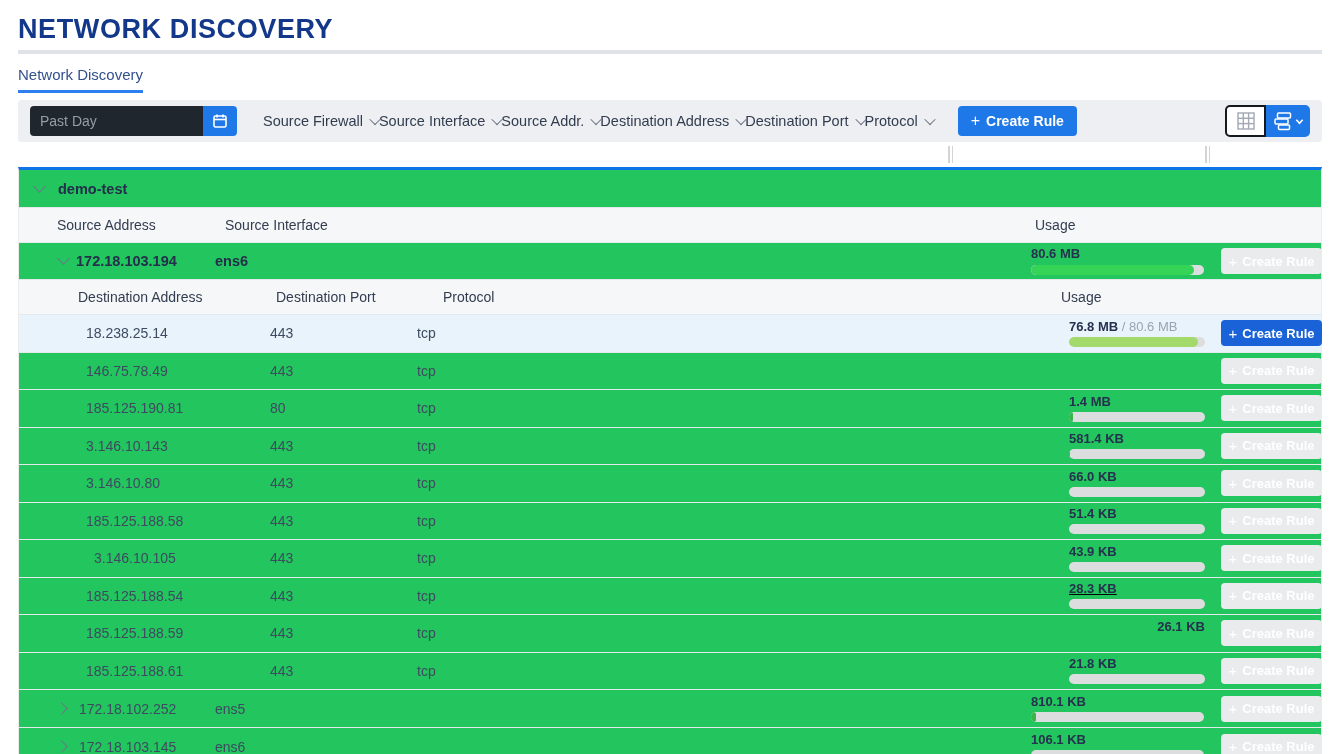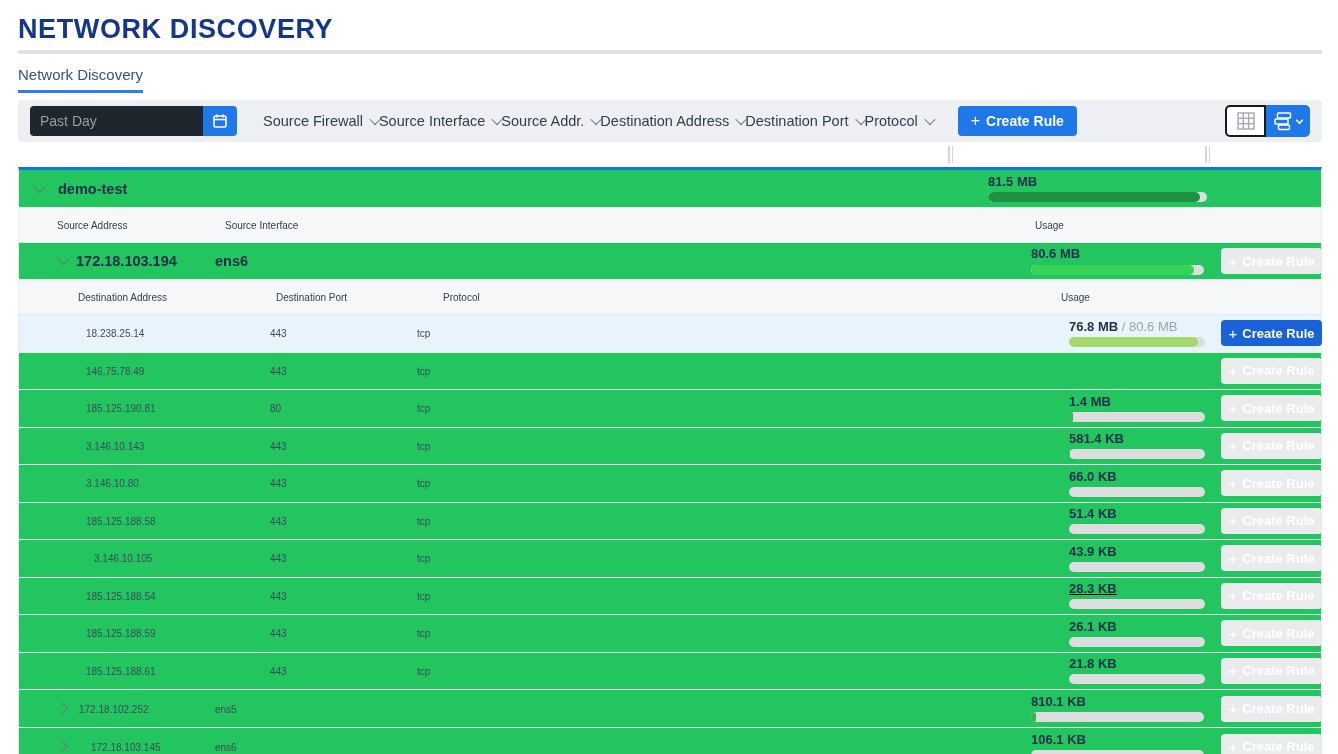--- a/index.html
+++ b/index.html
@@ -31,21 +31,21 @@
 
   
   .tbl{position:absolute;left:18px;top:167px;width:1304px;border-top:3px solid #1173e8;border-left:1px solid #ececec;border-right:1px solid #ececec;box-sizing:border-box;background:#fff;}
   .row{position:relative;border-bottom:1px solid #e6e9ec;background:#22c55e;}
   .row-group{height:37px;}
   .row-hdr{height:34px;background:#f6f7f9;}
   .row-src{height:36px;}
   .row-src2{height:37px;}
   .row-dest{height:36.5px;}
   .row-dest.selected{background:#e9f3fc;}
-  .cell{position:absolute;top:50%;transform:translateY(-50%);font-size:10px;color:#3e4a61;white-space:nowrap;}
+  .cell{position:absolute;top:50%;transform:translateY(-50%);font-size:14px;color:#3e4a61;white-space:nowrap;}
   .cell.hd{color:#323d4f;}
   .cell.b{font-weight:bold;color:#232f4b;font-size:14.5px;}
   .chevcell{position:absolute;top:50%;width:14px;height:14px;transform:translateY(-50%);cursor:pointer;}
   .chevcell .c{position:absolute;left:2px;top:2px;width:8px;height:8px;border-right:1.6px solid #6d7687;border-bottom:1.6px solid #6d7687;}
   .chev-down .c{transform:rotate(45deg);top:0;}
   .chev-right .c{transform:rotate(-45deg);left:0;}
   .usage{position:absolute;top:0;bottom:0;display:flex;flex-direction:column;justify-content:center;gap:3px;}
   .usage .lbl{font-size:13px;font-weight:bold;color:#25314e;line-height:1.1;white-space:nowrap;}
   .usage .total{font-weight:normal;color:#9aa3b2;}
   .usage .track{height:10px;border-radius:5px;background:#dcdddf;overflow:hidden;position:relative;}
@@ -136,26 +136,20 @@
     <div class="tick" style="left:1190.5px"></div>
   </div>
 
   <div class="tbl">
     <div>
         <div class="row row-group">
           <div class="chevcell chev-down" style="left: 14px;">
             <div class="c"></div>
           </div>
           <div class="cell b" style="left: 39px;">demo-test</div>
-          <div class="usage" style="left: 969px; width: 219px;">
-            <div class="lbl"><span>81.5 MB</span></div>
-            <div class="track">
-              <div class="fill" style="width: 97%; background: rgb(31, 146, 66);"></div>
-            </div>
-          </div>
         </div>
         <div class="row row-hdr">
           <div class="cell hd" style="left: 38px;">Source Address</div>
           <div class="cell hd" style="left: 206px;">Source Interface</div>
           <div class="cell hd" style="left: 1016px;">Usage</div>
         </div>
         <div class="row row-src">
           <div class="chevcell chev-down" style="left: 38px;">
             <div class="c"></div>
           </div>
@@ -281,21 +275,21 @@
           </div>
           <button class="rowbtn off">
             <span class="plus">+</span>
             <span> Create Rule</span>
           </button>
         </div>
         <div class="row row-dest">
           <div class="cell " style="left: 67px;">185.125.188.59</div>
           <div class="cell " style="left: 251px;">443</div>
           <div class="cell " style="left: 398px;">tcp</div>
-          <div class="usage" style="left: 1050px; width: 136px;">
+          <div class="usage" style="left: 1050px; width: 136px; align-items: flex-end;">
             <div class="lbl"><span>26.1 KB</span></div>
             <div class="track"></div>
           </div>
           <button class="rowbtn off">
             <span class="plus">+</span>
             <span> Create Rule</span>
           </button>
         </div>
         <div class="row row-dest">
           <div class="cell " style="left: 67px;">185.125.188.61</div>
@@ -324,21 +318,21 @@
           </div>
           <button class="rowbtn off">
             <span class="plus">+</span>
             <span> Create Rule</span>
           </button>
         </div>
         <div class="row row-src2">
           <div class="chevcell chev-right" style="left: 38px;">
             <div class="c"></div>
           </div>
-          <div class="cell " style="left: 72px;">172.18.103.145</div>
+          <div class="cell " style="left: 60px;">172.18.103.145</div>
           <div class="cell " style="left: 196px;">ens6</div>
           <div class="usage" style="left: 1012px; width: 173px;">
             <div class="lbl"><span>106.1 KB</span></div>
             <div class="track"></div>
           </div>
           <button class="rowbtn off">
             <span class="plus">+</span>
             <span> Create Rule</span>
           </button>
         </div>

